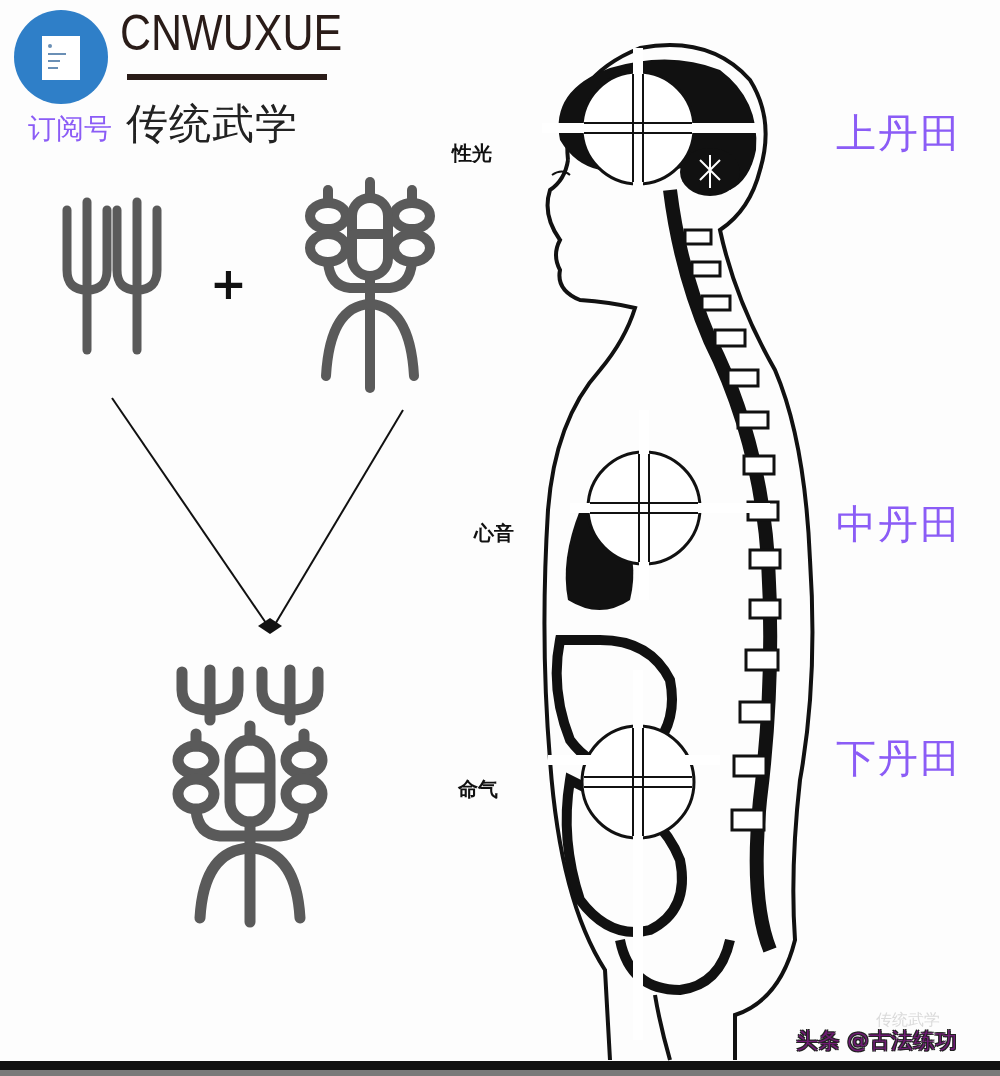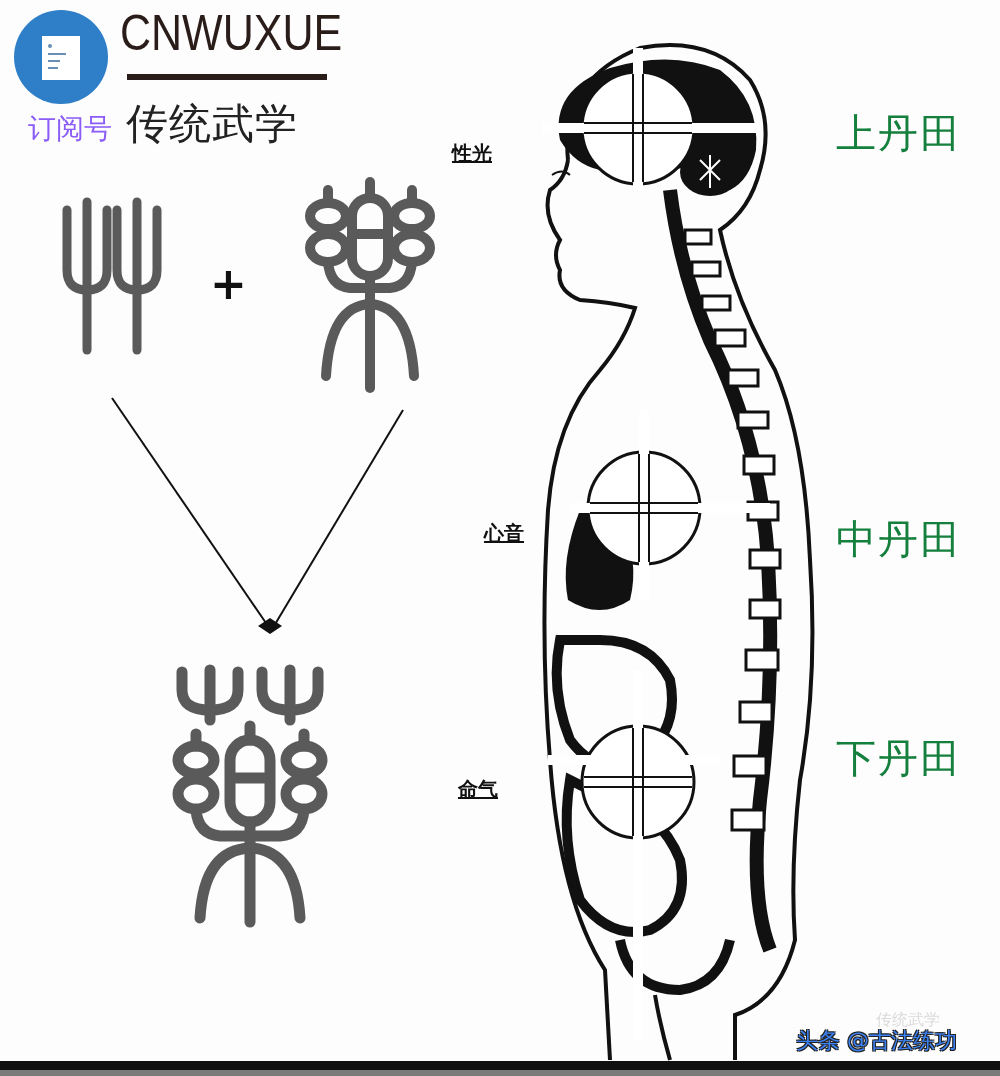--- a/index.html
+++ b/index.html
@@ -14,24 +14,24 @@
   .brand-en { left:120px; top:4px; font-family:"Liberation Sans", sans-serif; font-size:50px; letter-spacing:0px; color:#2a1c18; transform:scaleX(0.86); transform-origin:left top; }
   .brand-bar { left:127px; top:74px; width:200px; height:6px; background:#2a1c18; }
   .brand-sub { left:28px; top:110px; font-size:28px; color:#8b5cf6; }
   .brand-cn { left:126px; top:96px; font-size:42px; color:#222; letter-spacing:1px; }
 
   
   svg.seal { position:absolute; }
   .plus { left:210px; top:258px; font-size:44px; font-weight:bold; color:#111; }
 
   
-  .left-label { font-size:20px; font-weight:bold; color:#111;text-decoration:underline; }
-  .right-label { font-size:40px; color:#15803d; letter-spacing:2px; }
+  .left-label { font-size:20px; font-weight:bold; color:#111; }
+  .right-label { font-size:40px; color:#8b5cf6; letter-spacing:2px; }
 
-  .watermark { left:796px; top:1026px; font-size:22px; color:#3b82f6; text-shadow:1px 1px 0 #222,-1px -1px 0 #222,1px -1px 0 #222,-1px 1px 0 #222; }
+  .watermark { left:796px; top:1026px; font-size:22px; color:#701a75; text-shadow:1px 1px 0 #222,-1px -1px 0 #222,1px -1px 0 #222,-1px 1px 0 #222; }
   .watermark-faint { left:876px; top:1010px; font-size:16px; color:#ccc; opacity:.7; }
 
   .bottom-bar { left:0; top:1061px; width:1000px; height:9px; background:#111; }
   .bottom-strip { left:0; top:1070px; width:1000px; height:6px; background:#7a7a7a; }
 </style>
 </head>
 <body>
 
 <div class="abs logo-circle"></div>
 <div class="abs logo-doc">
@@ -165,23 +165,23 @@
     <line x1="70" y1="463" x2="178" y2="463"></line>
       <line x1="70" y1="473" x2="178" y2="473"></line>
     <line x1="113" y1="688" x2="113" y2="796"></line>
       <line x1="123" y1="688" x2="123" y2="796"></line>
     <line x1="64" y1="737" x2="172" y2="737"></line>
       <line x1="64" y1="747" x2="172" y2="747"></line>
   </g>
 </svg>
 
 <div class="abs left-label" style="left:452px;top:140px">性光</div>
-<div class="abs left-label" style="left:484px;top:520px">心音</div>
+<div class="abs left-label" style="left:474px;top:520px">心音</div>
 <div class="abs left-label" style="left:458px;top:776px">命气</div>
 
 <div class="abs right-label" style="left:836px;top:106px">上丹田</div>
-<div class="abs right-label" style="left:836px;top:512px">中丹田</div>
+<div class="abs right-label" style="left:836px;top:497px">中丹田</div>
 <div class="abs right-label" style="left:836px;top:731px">下丹田</div>
 
 <div class="abs watermark-faint">传统武学</div>
 <div class="abs watermark">头条 @古法练功</div>
 <div class="abs bottom-bar"></div>
 <div class="abs bottom-strip"></div>
 
 </body></html>

